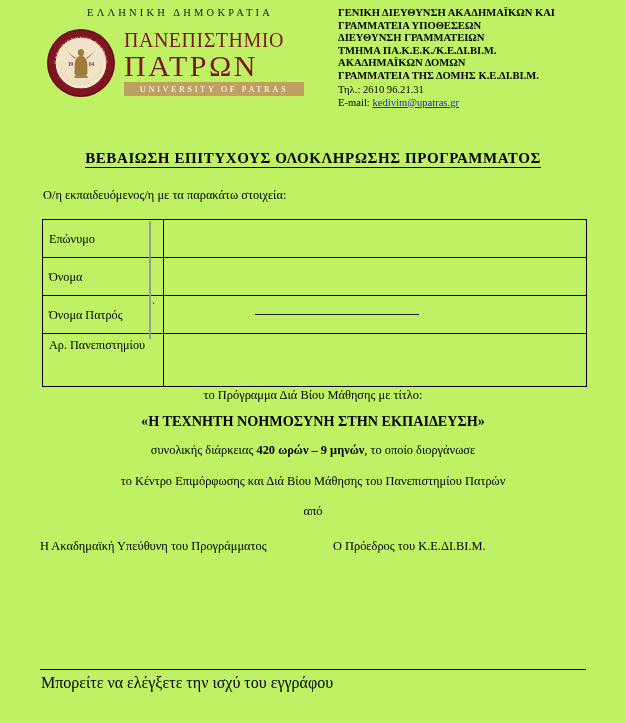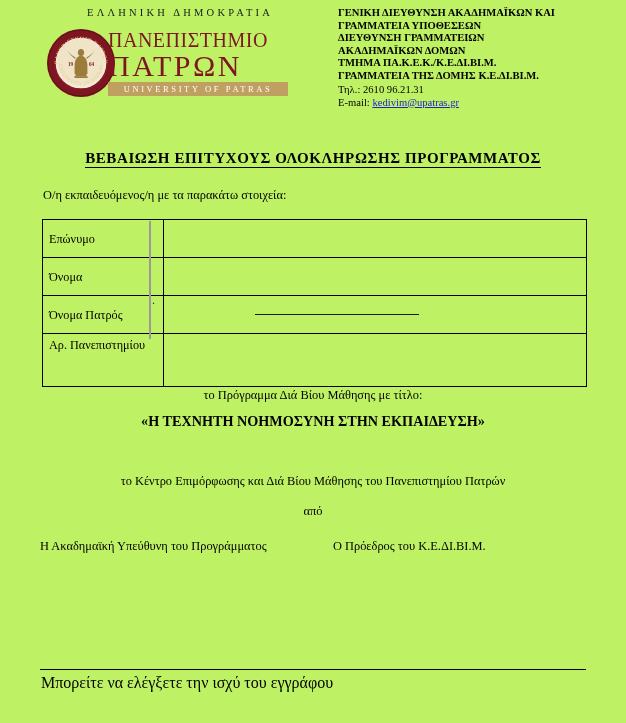--- a/index.html
+++ b/index.html
@@ -53,21 +53,21 @@
     left: 4px;
     top: 2px;
     width: 70px;
     height: 70px;
   }
   #seal svg { display: block; }
 
   
   #wordmark {
     position: absolute;
-    left: 66px;
+    left: 82px;
     top: 4px;
     width: 195px;
   }
   .wm-line1 {
     font-family: "Liberation Serif", "DejaVu Serif", serif;
     font-size: 20px;
     line-height: 20px;
     color: #7E1622;
     letter-spacing: 0.5px;
     white-space: nowrap;
@@ -299,22 +299,22 @@
         <div class="wm-line1">ΠΑΝΕΠΙΣΤΗΜΙΟ</div>
         <div class="wm-line2">ΠΑΤΡΩΝ</div>
         <div class="wm-band">UNIVERSITY OF PATRAS</div>
       </div>
     </div>
 
     <div id="dept-block">
       <div class="dept-line">ΓΕΝΙΚΗ ΔΙΕΥΘΥΝΣΗ ΑΚΑΔΗΜΑΪΚΩΝ ΚΑΙ</div>
       <div class="dept-line">ΓΡΑΜΜΑΤΕΙΑ ΥΠΟΘΕΣΕΩΝ</div>
       <div class="dept-line">ΔΙΕΥΘΥΝΣΗ ΓΡΑΜΜΑΤΕΙΩΝ</div>
+      <div class="dept-line">ΤΜΗΜΑ ΠΑ.Κ.Ε.Κ./Κ.Ε.ΔΙ.ΒΙ.Μ.</div>
       <div class="dept-line">ΑΚΑΔΗΜΑΪΚΩΝ ΔΟΜΩΝ</div>
-      <div class="dept-line">ΤΜΗΜΑ ΠΑ.Κ.Ε.Κ./Κ.Ε.ΔΙ.ΒΙ.Μ.</div>
       <div class="dept-line">ΓΡΑΜΜΑΤΕΙΑ ΤΗΣ ΔΟΜΗΣ Κ.Ε.ΔΙ.ΒΙ.Μ.</div>
       <div class="contact-line"><span>Τηλ.: </span><span>2610 96.21.31</span></div>
       <div class="contact-line"><span>E-mail: </span><span class="email-link">kedivim@upatras.gr</span></div>
     </div>
   </div>
 
   <div id="doc-title">
     <span>ΒΕΒΑΙΩΣΗ ΕΠΙΤΥΧΟΥΣ ΟΛΟΚΛΗΡΩΣΗΣ ΠΡΟΓΡΑΜΜΑΤΟΣ</span>
   </div>
 
@@ -341,20 +341,21 @@
   </tbody>
     </table>
   <div class="gray-divider"></div>
   <div class="stray-dot">.</div>
   <div class="stray-rule"></div>
 
   <div class="body-line" id="body-2">το Πρόγραμμα Διά Βίου Μάθησης με τίτλο:</div>
 
   <div id="program-title">«Η ΤΕΧΝΗΤΗ ΝΟΗΜΟΣΥΝΗ ΣΤΗΝ ΕΚΠΑΙΔΕΥΣΗ»</div>
 
+  <div class="body-line" id="body-3"><span>συνολικής διάρκειας </span><strong>420 ωρών – 9 μηνών</strong><span>, το οποίο διοργάνωσε</span></div>
 
   <div class="body-line" id="body-4">το Κέντρο Επιμόρφωσης και Διά Βίου Μάθησης του Πανεπιστημίου Πατρών</div>
   <div class="body-line" id="body-5">από</div>
 
   <div id="sig-left">Η Ακαδημαϊκή Υπεύθυνη του Προγράμματος</div>
   <div id="sig-right">Ο Πρόεδρος του Κ.Ε.ΔΙ.ΒΙ.Μ.</div>
 
   <div id="footer-rule"></div>
   <div id="footer-text">Μπορείτε να ελέγξετε την ισχύ του εγγράφου</div>
 

